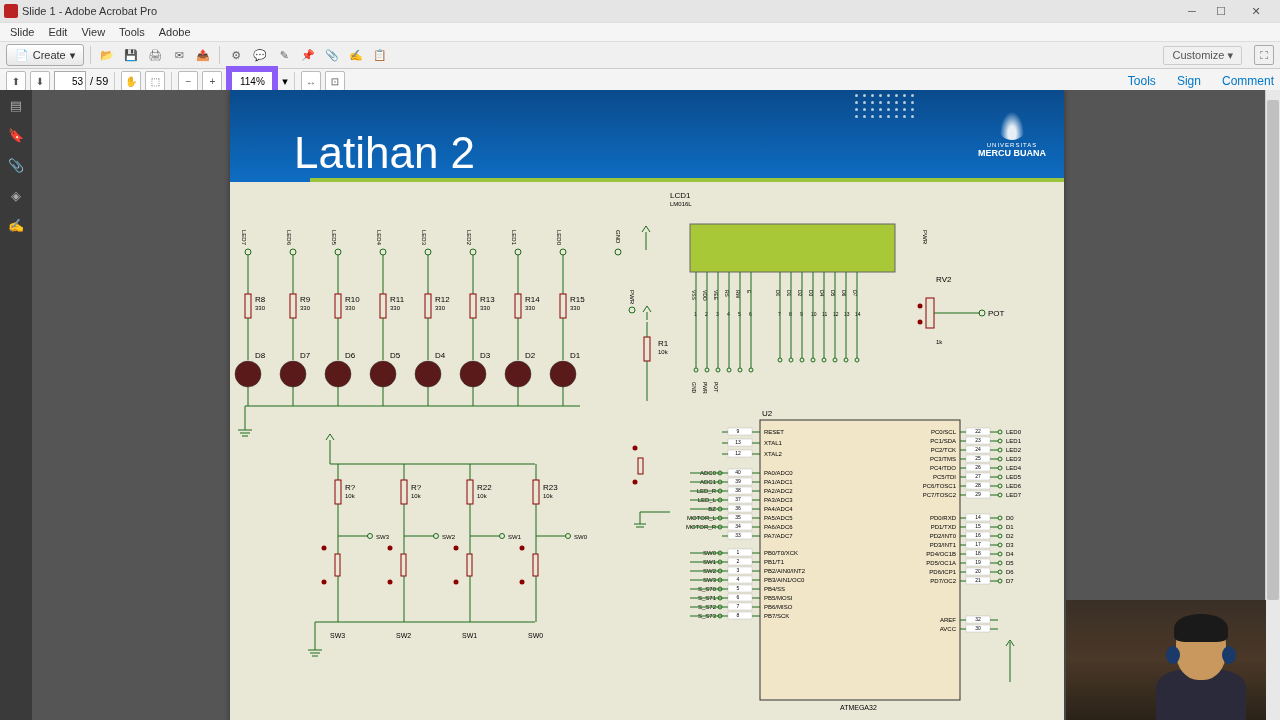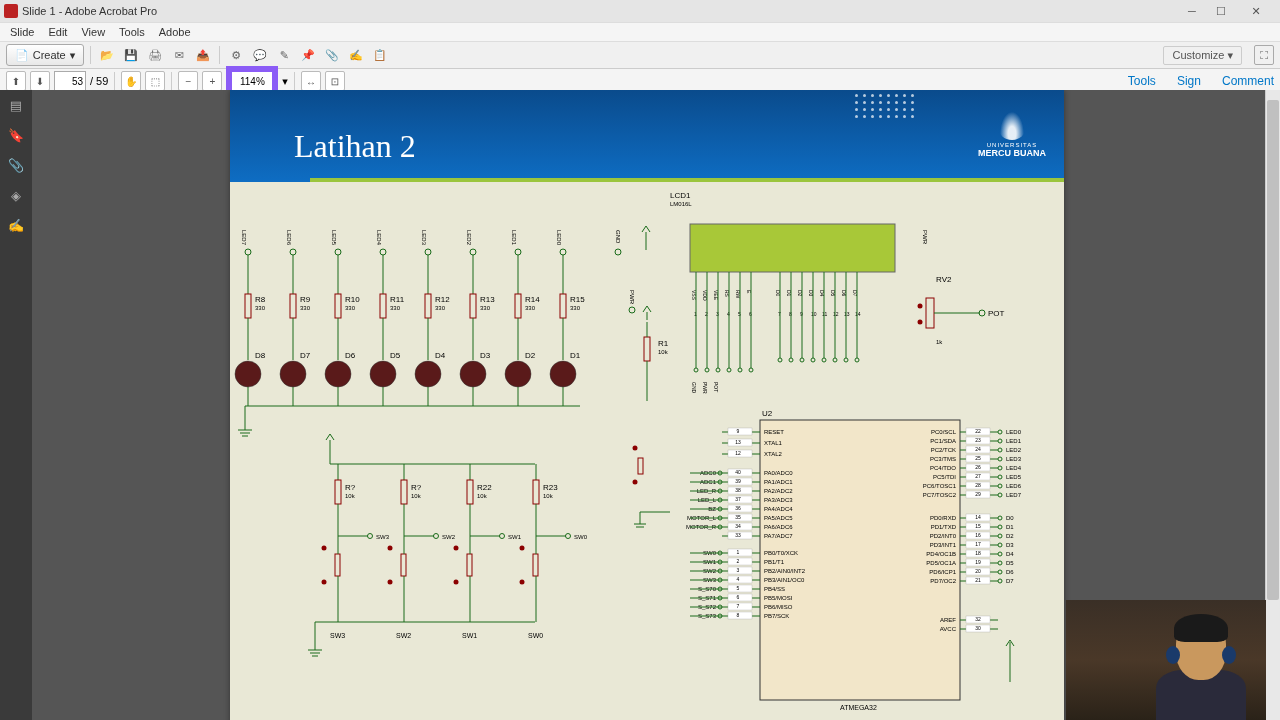--- a/index.html
+++ b/index.html
@@ -24,21 +24,21 @@
 .nav-btn{width:18px;height:18px;border:1px solid #bbb;border-radius:2px;background:#fff;display:flex;align-items:center;justify-content:center;color:#555;font-size:10px}
 .page-in{width:26px;height:16px;border:1px solid #aaa;text-align:right;font-size:10px}
 .zoom-in{width:36px;height:16px;border:6px solid #8b5cf6;text-align:center;font-size:10px}
 .toolbar2 .right span{color:#0077c8;font-size:12px;margin-left:18px;font-weight:400}
 .content{position:absolute;top:90px;left:0;right:0;bottom:0;display:flex;background:#555}
 .sidepanel{width:32px;background:#3a3a3a;display:flex;flex-direction:column;align-items:center;padding-top:6px;gap:12px}
 .sidepanel div{width:18px;height:18px;color:#aaa;display:flex;align-items:center;justify-content:center;font-size:13px}
 .docarea{flex:1;background:#555;position:relative;overflow:hidden}
 .page{position:absolute;left:198px;top:0;width:834px;height:650px;background:#E9E8D6;box-shadow:0 0 6px rgba(0,0,0,.4)}
 .slidehdr{height:92px;background:linear-gradient(180deg,#0a4b8c 0%,#0c5ca8 50%,#0e6dc3 100%);position:relative;color:#fff;overflow:hidden}
-.slidehdr .title{position:absolute;left:64px;top:38px;font-size:32px;font-weight:300;font-family:Liberation Serif, serif}
+.slidehdr .title{position:absolute;left:64px;top:38px;font-size:44px;font-weight:300;font-family:Liberation Sans, sans-serif}
 .dots{position:absolute;right:150px;top:4px}
 .dots .r{display:flex;gap:5px;margin-bottom:4px}
 .dots .d{width:3px;height:3px;background:#fff;border-radius:50%;opacity:.7}
 .ulogo{position:absolute;right:18px;top:18px;text-align:center;font-size:8px;color:#fff}
 .ulogo .flame{width:28px;height:32px;margin:0 auto 2px;background:radial-gradient(ellipse at 50% 80%,#fff 20%,transparent 60%);opacity:.9;border-radius:50% 50% 50% 50% / 60% 60% 40% 40%}
 .accent{position:absolute;left:80px;top:88px;height:4px;width:780px;background:#9bc53d}
 .schem{position:absolute;top:92px;left:0;right:0;bottom:0}
 .schem text{font-family:Arial;font-size:7px;fill:#000}
 .schem .lbl{font-size:8px}
 .schem .pin{font-size:6px}

